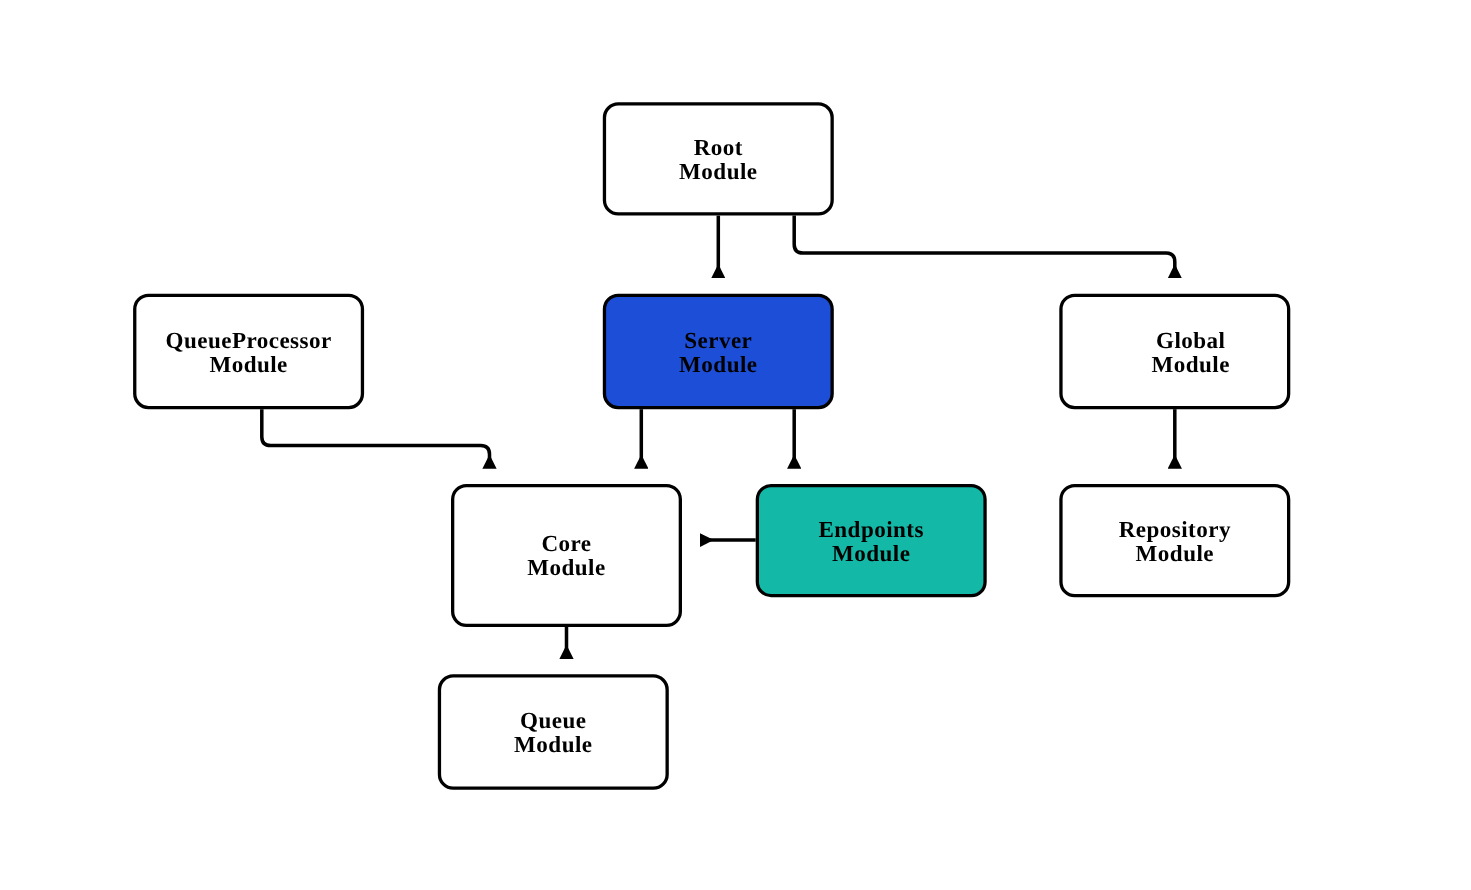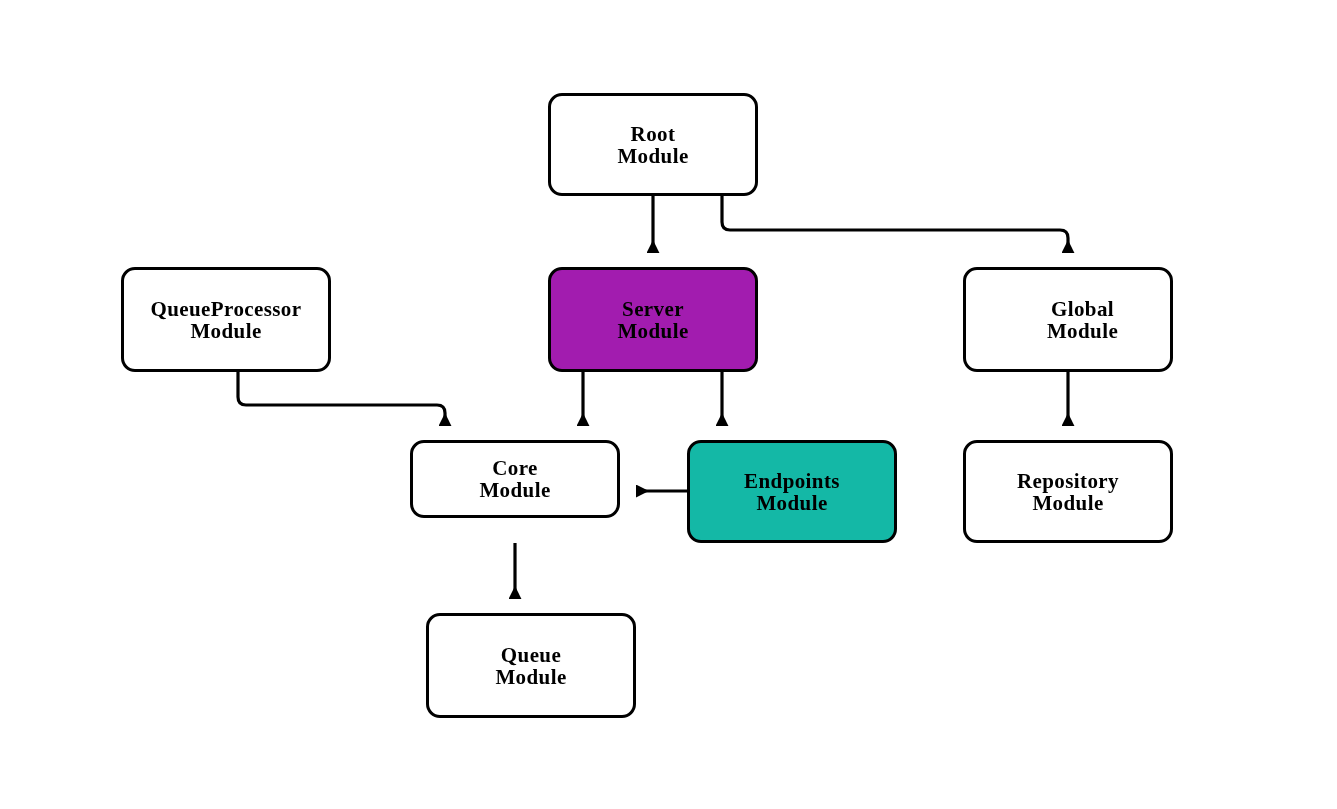--- a/index.html
+++ b/index.html
@@ -83,43 +83,43 @@
   <div class="node" style="left: 548px; top: 93px; width: 210px; height: 103px; background: rgb(255, 255, 255); border-color: rgb(0, 0, 0);">
     <div class="node-label">Root</div>
     <div class="node-label">Module</div>
   </div>
 
   <div class="node" style="left: 121px; top: 267px; width: 210px; height: 105px; background: rgb(255, 255, 255); border-color: rgb(0, 0, 0);">
     <div class="node-label">QueueProcessor</div>
     <div class="node-label">Module</div>
   </div>
 
-  <div class="node" style="left: 548px; top: 267px; width: 210px; height: 105px; background: #a21caf; border-color: rgb(0, 0, 0);">
+  <div class="node" style="left: 548px; top: 267px; width: 210px; height: 105px; background: #1d4ed8; border-color: rgb(0, 0, 0);">
     <div class="node-label">Server</div>
     <div class="node-label">Module</div>
   </div>
 
   <div class="node" style="left: 963px; top: 267px; width: 210px; height: 105px; background: rgb(255, 255, 255); border-color: rgb(0, 0, 0); padding-left: 29px;">
     <div class="node-label">Global</div>
     <div class="node-label">Module</div>
   </div>
 
-  <div class="node" style="left: 410px; top: 440px; width: 210px; height: 78px; background: rgb(255, 255, 255); border-color: rgb(0, 0, 0);">
+  <div class="node" style="left: 410px; top: 440px; width: 210px; height: 130px; background: rgb(255, 255, 255); border-color: rgb(0, 0, 0);">
     <div class="node-label">Core</div>
     <div class="node-label">Module</div>
   </div>
 
   <div class="node" style="left: 687px; top: 440px; width: 210px; height: 103px; background: #14b8a6; border-color: rgb(0, 0, 0);">
     <div class="node-label">Endpoints</div>
     <div class="node-label">Module</div>
   </div>
 
   <div class="node" style="left: 963px; top: 440px; width: 210px; height: 103px; background: rgb(255, 255, 255); border-color: rgb(0, 0, 0);">
     <div class="node-label">Repository</div>
     <div class="node-label">Module</div>
   </div>
 
-  <div class="node" style="left: 426px; top: 613px; width: 210px; height: 105px; background: rgb(255, 255, 255); border-color: rgb(0, 0, 0);">
+  <div class="node" style="left: 398px; top: 613px; width: 210px; height: 105px; background: rgb(255, 255, 255); border-color: rgb(0, 0, 0);">
     <div class="node-label">Queue</div>
     <div class="node-label">Module</div>
   </div>
 
 </div>
 
 </body></html>

